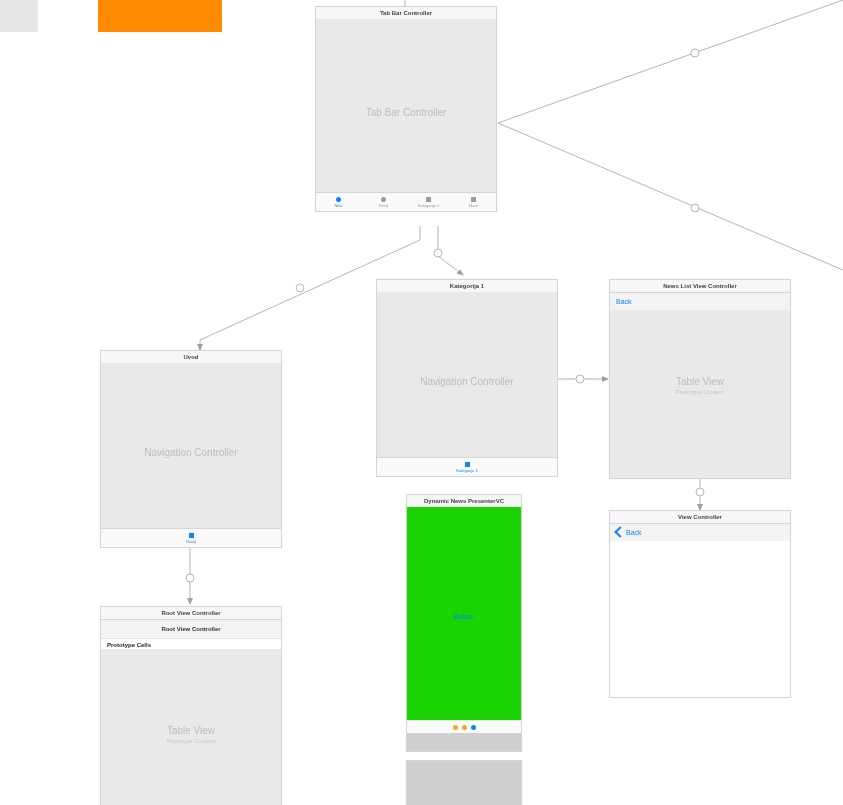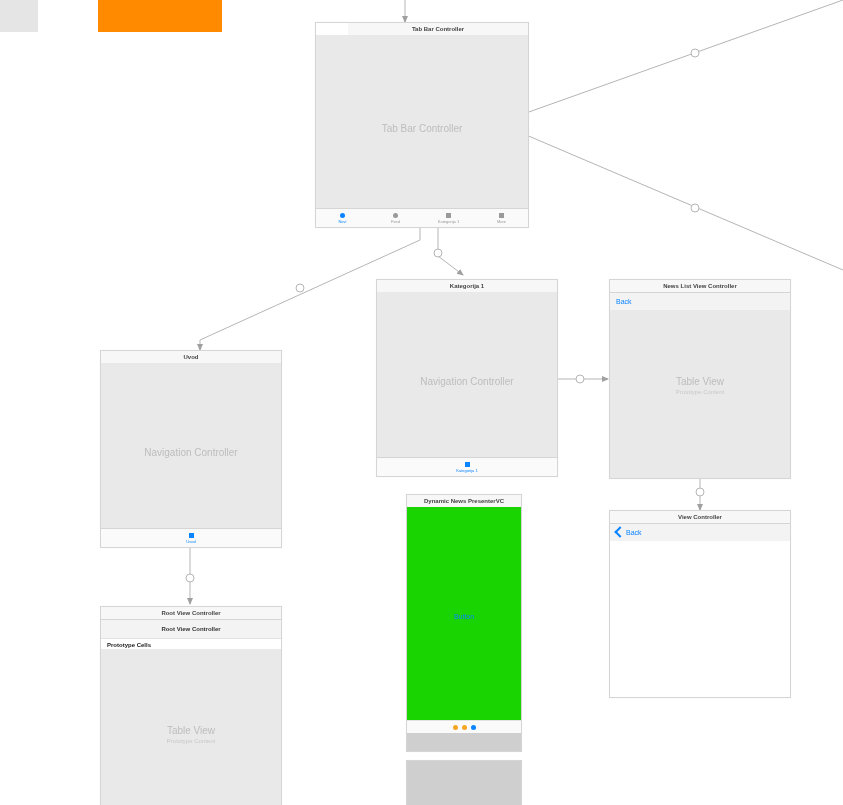--- a/index.html
+++ b/index.html
@@ -164,21 +164,21 @@
     <path d="M555,379 L608,379" marker-end="url(#arrow)"></path>
     <circle cx="580" cy="379" r="4" fill="#fff" stroke="#b5b5b5"></circle>
 
     <path d="M700,478 L700,510" marker-end="url(#arrow)"></path>
     <circle cx="700" cy="492" r="4" fill="#fff" stroke="#b5b5b5"></circle>
 
     <path d="M463,722 L463,740" marker-end="url(#arrow)"></path>
   </g>
 </svg>
 
-<div class="scene" style="left:315px; top:22px; width:180px; height:204px;padding-left:32px;">
+<div class="scene" style="left:315px; top:6px; width:180px; height:204px;">
   <div class="scene-header">Tab Bar Controller</div>
   <div class="body-fill" style="position:absolute; left:0; right:0; top:12px; bottom:18px;"></div>
   <div class="center-label" style="top:100px;">
     <span>Tab Bar Controller</span>
   </div>
   <div class="tab-bar">
     <div class="tab-item active">
       <div class="dot" style="background:#0a84ff; border-radius:50%;"></div>
       <span>Novi</span>
     </div>

